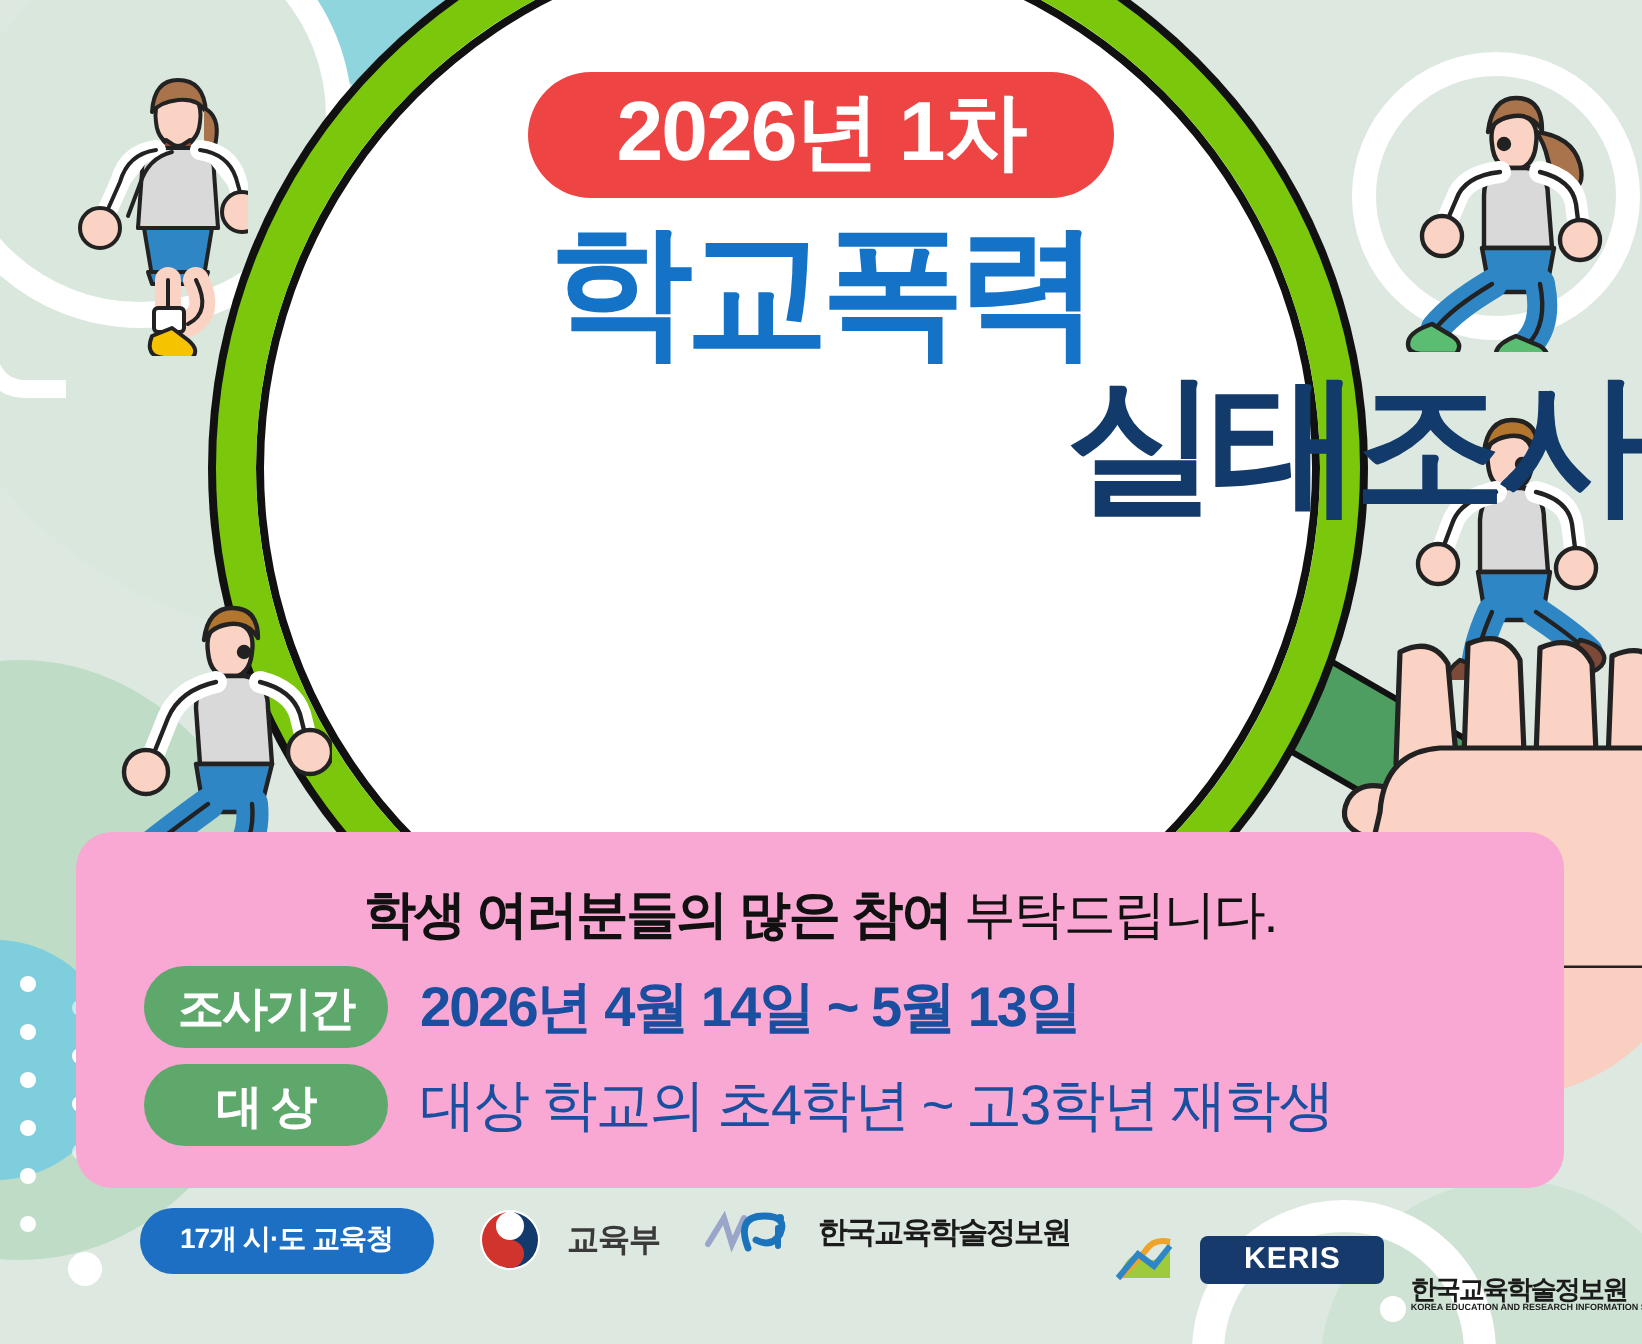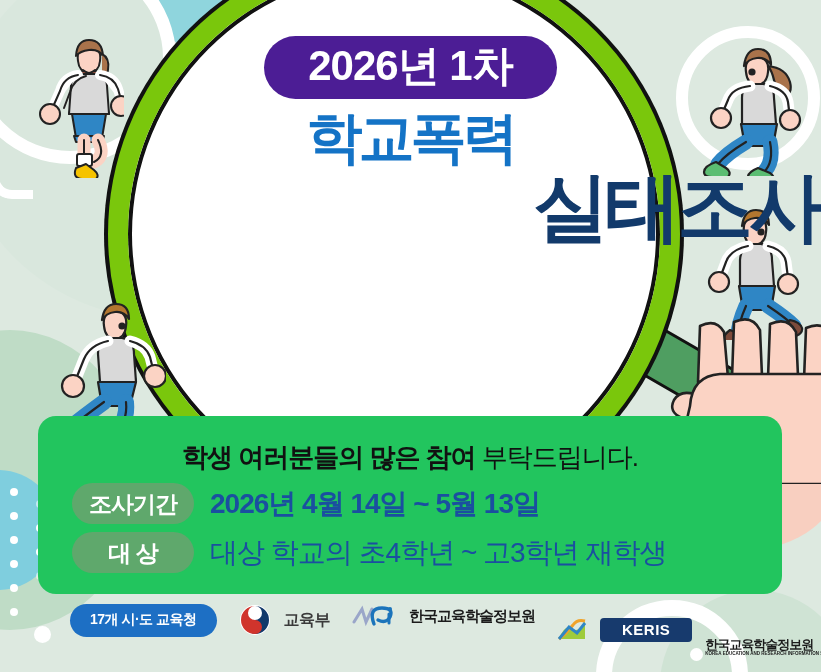--- a/index.html
+++ b/index.html
@@ -149,52 +149,52 @@
     position: absolute;
     left: 0; top: 0;
     width: 821px;
     text-align: center;
     pointer-events: none;
   }
   .year-badge {
     display: inline-block;
     margin-top: 36px;
     padding: 9px 44px 12px;
-    background: #4c1d95;
+    background: #ef4444;
     color: #ffffff;
     font-size: 42px;
     font-weight: bold;
     line-height: 1;
     border-radius: 40px;
     letter-spacing: -1px;
     pointer-events: auto;
   }
   .title-line {
     font-weight: bold;
     line-height: 0.98;
     letter-spacing: -4px;
     margin-top: 12px;
   }
   .title-line-1 {
     color: #1473c6;
-    font-size: 56px;
+    font-size: 72px;
   }
   .title-line-2 {
     color: #123a6b;
     font-size: 76px;
     margin-top: 4px;
     text-align: right;
   }
 
   
   .info-card {
     position: absolute;
     left: 38px; top: 416px;
     width: 744px; height: 178px;
-    background: #22c55e;
+    background: #f9a8d4;
     border-radius: 18px;
     box-sizing: border-box;
     padding: 16px 0 0 0;
   }
   .info-headline {
     text-align: center;
     font-size: 26px;
     line-height: 1.2;
     color: #111111;
     letter-spacing: -1px;

